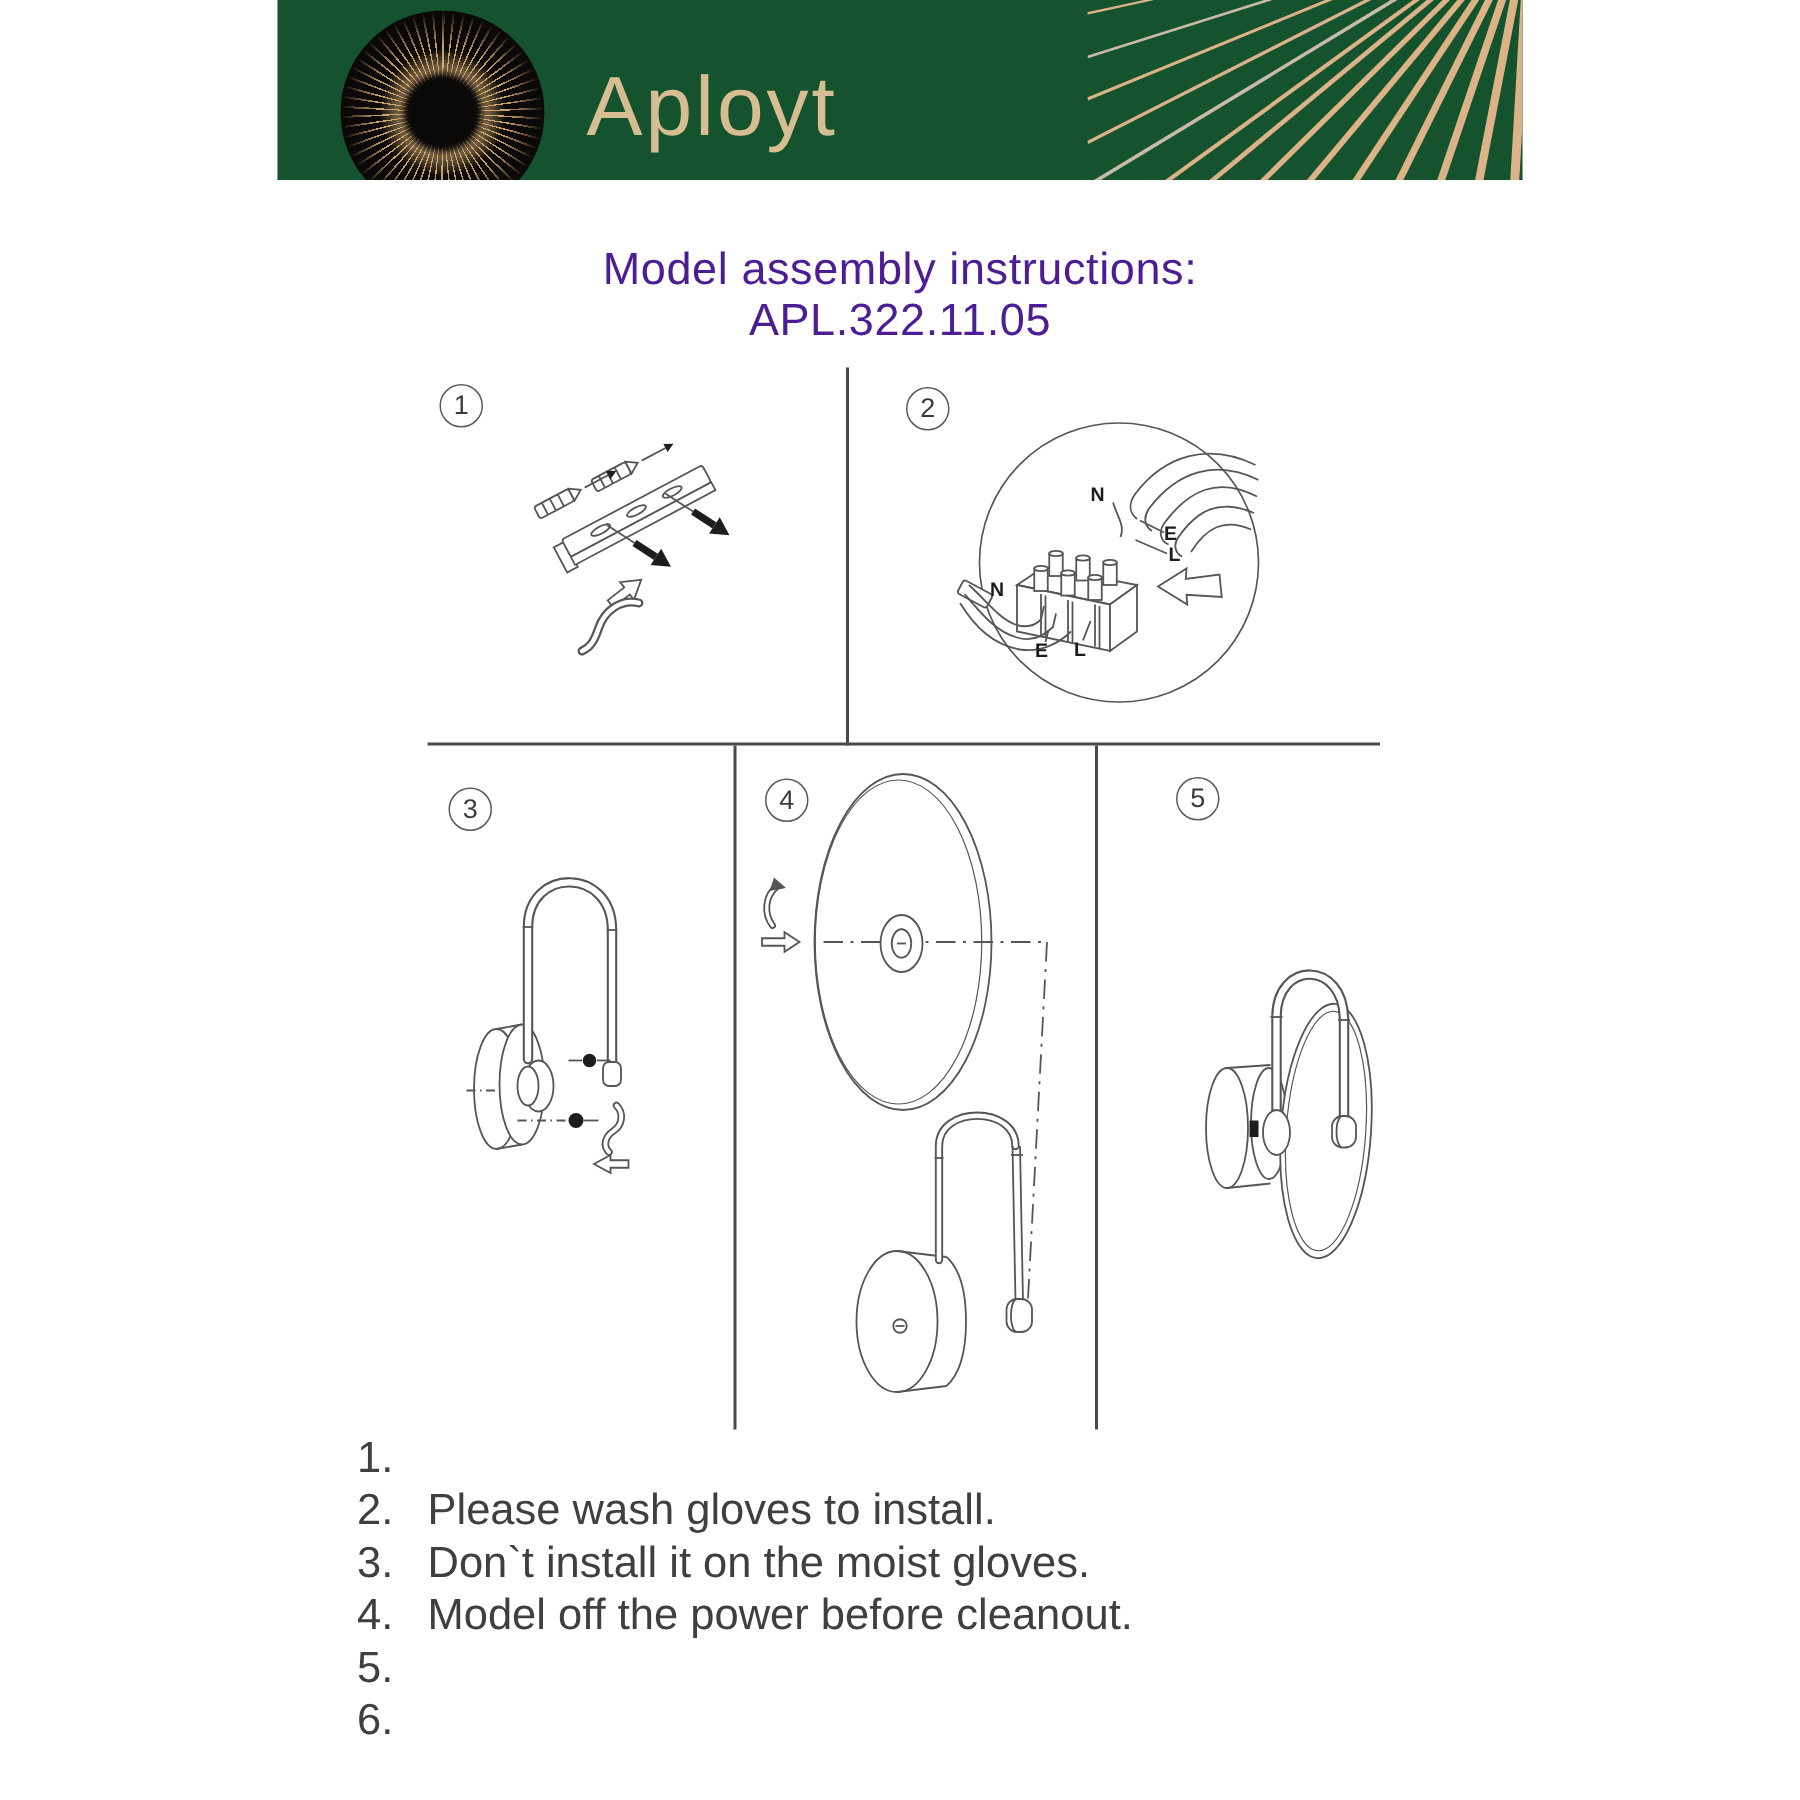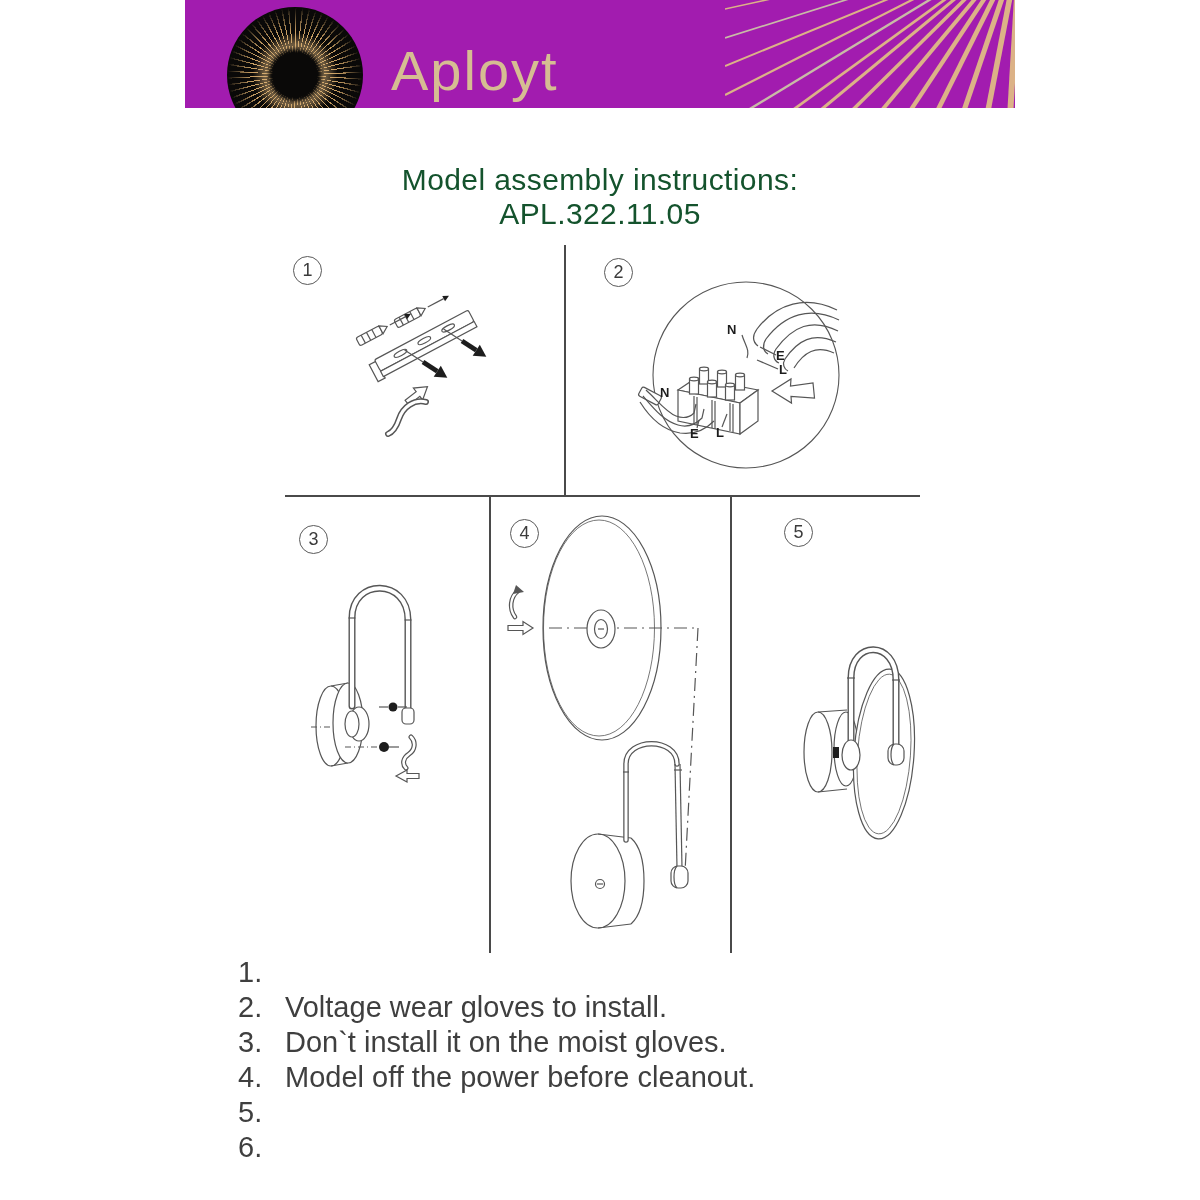--- a/index.html
+++ b/index.html
@@ -1,34 +1,34 @@
 <!DOCTYPE html>
 <html><head>
 <meta charset="utf-8">
 <style>
   html,body{margin:0;padding:0;background:#fff;}
   body{width:1200px;height:1200px;position:relative;overflow:hidden;
        font-family:"Liberation Sans",sans-serif;}
   .page{position:absolute;inset:0;background:#fff;}
 
   
-  .banner{position:absolute;left:185px;top:0;width:830px;height:108px;
-          background:#a21caf;overflow:hidden;}
+  .banner{position:absolute;left:185px;top:0;width:830px;height:120px;
+          background:#14532d;overflow:hidden;}
   .starburst{position:absolute;left:42px;top:7px;width:136px;height:136px;border-radius:50%;
       background:
         radial-gradient(circle at 50% 50%, #0a0908 0 23%, rgba(10,9,8,0) 30% 46%, #0a0908 70%),
         radial-gradient(circle at 50% 50%, rgba(0,0,0,0) 0 23%, rgba(231,190,130,.45) 27% 32%, rgba(0,0,0,0) 44%),
         repeating-conic-gradient(#c79e63 0deg 1.3deg, #0a0908 1.3deg 5.8deg);}
   .wordmark{position:absolute;left:206px;top:38px;width:360px;
       font-size:56px;line-height:66px;color:#d6bd92;letter-spacing:2px;font-weight:400;}
   .rays{position:absolute;right:0;top:0;}
 
   
   .title{position:absolute;left:0;top:163px;width:1200px;text-align:center;
-         font-size:30px;line-height:34px;color:#14532d;font-weight:500;letter-spacing:.4px;}
+         font-size:30px;line-height:34px;color:#4c1d95;font-weight:500;letter-spacing:.4px;}
 
   
   .divider{position:absolute;background:#4a4a4a;}
   .v1{left:564px;top:245px;width:2px;height:252px;}
   .h1{left:285px;top:495px;width:635px;height:2px;}
   .v2{left:489px;top:497px;width:2px;height:456px;}
   .v3{left:730px;top:497px;width:2px;height:456px;}
 
   
   .badge{position:absolute;width:27px;height:27px;border:1.6px solid #5a5a5a;border-radius:50%;
@@ -277,21 +277,21 @@
       <path class="ln" d="M 894,744 C 890,748 890,761 894,765"></path>
     </g>
   </svg>
 
   <div class="list">
     <div class="row">
       <span class="num">1.</span>
     </div>
     <div class="row">
       <span class="num">2.</span>
-      <span class="txt">Voltage wear gloves to install.</span>
+      <span class="txt">Please wash gloves to install.</span>
     </div>
     <div class="row">
       <span class="num">3.</span>
       <span class="txt">Don`t install it on the moist gloves.</span>
     </div>
     <div class="row">
       <span class="num">4.</span>
       <span class="txt">Model off the power before cleanout.</span>
     </div>
     <div class="row">

